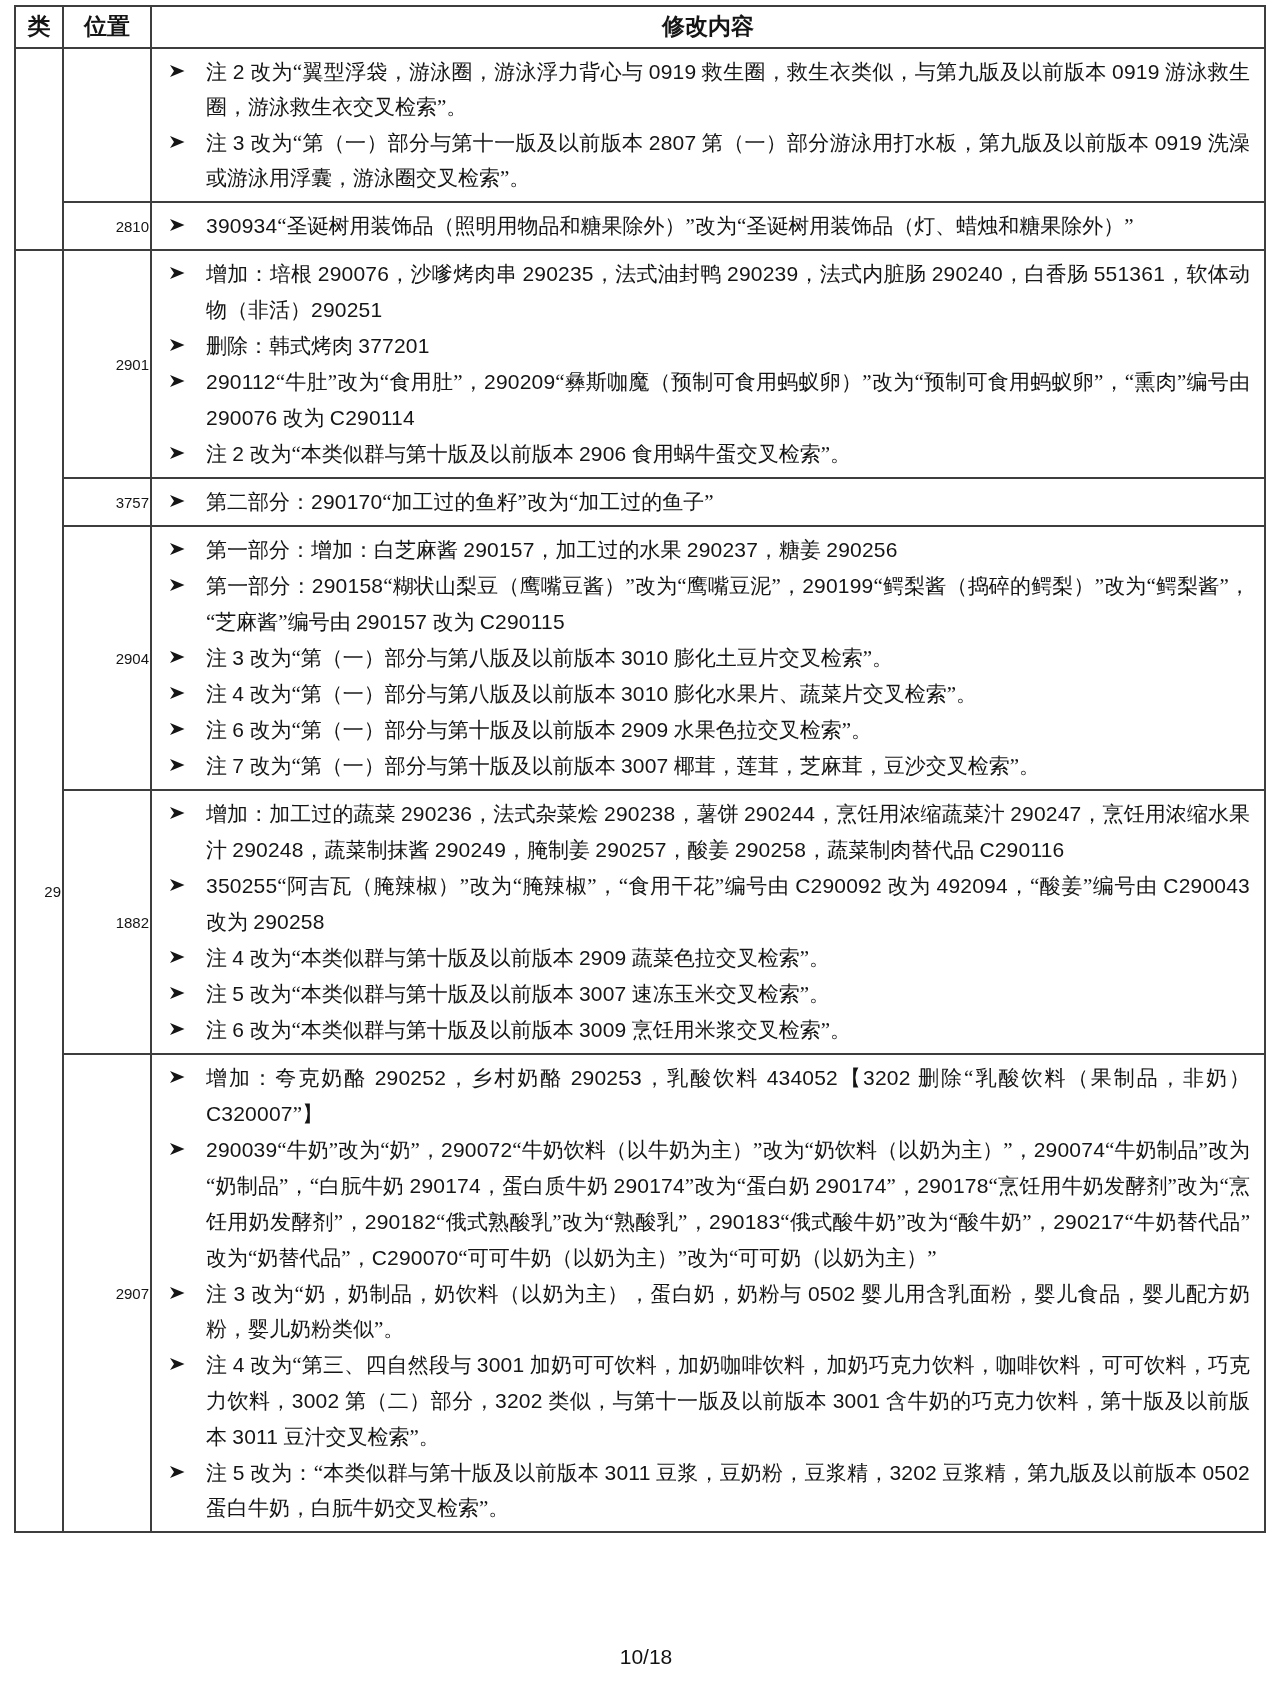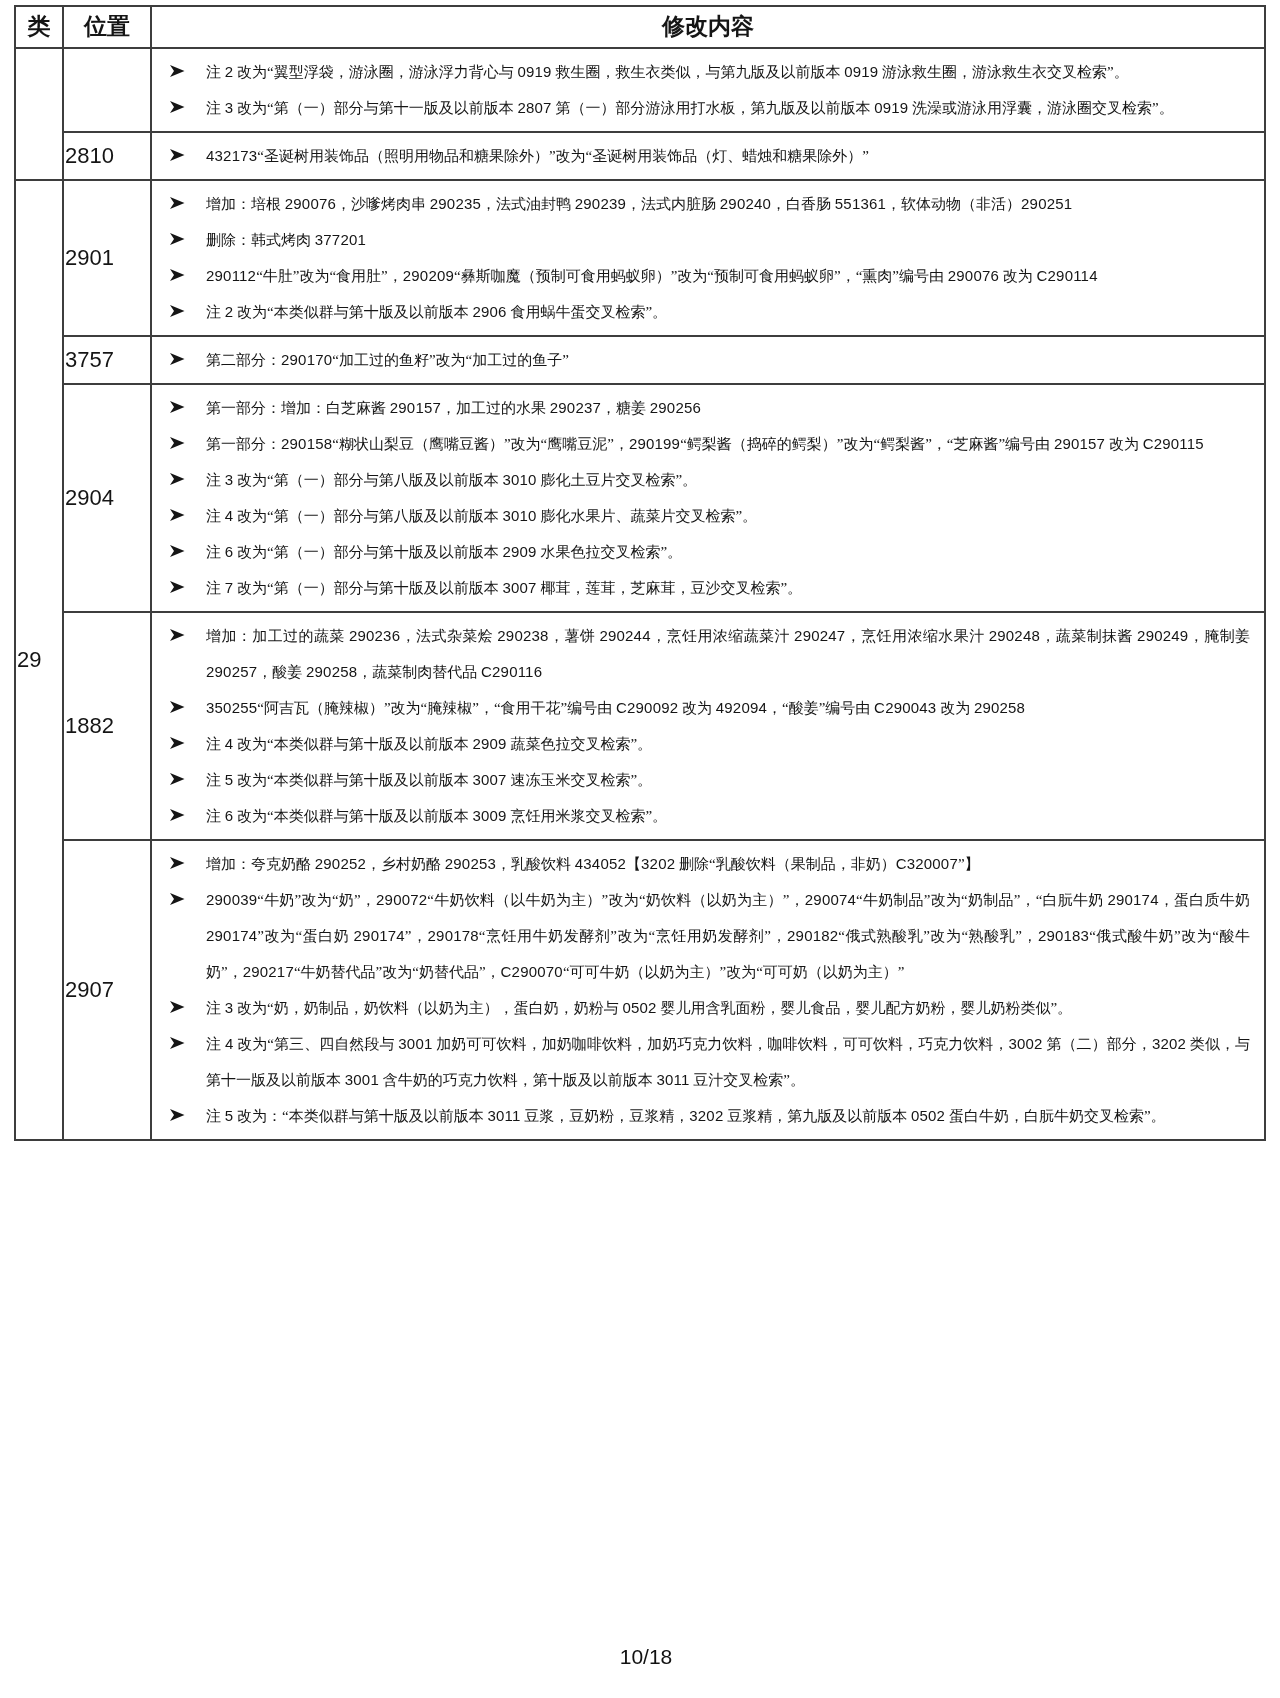--- a/index.html
+++ b/index.html
@@ -21,41 +21,41 @@
   th, td { border: 2px solid #3d3d3d; }
 
   th {
     font-size: 23px;
     font-weight: bold;
     text-align: center;
     padding: 4px 2px;
     line-height: 32px;
   }
   td.class-cell, td.pos-cell {
-    text-align: left;
+    text-align: right;
     vertical-align: middle;
     font-family: "Liberation Sans", "DejaVu Sans", sans-serif;
-    font-size: 22px;
+    font-size: 15px;
   }
   td.content-cell {
     vertical-align: top;
     padding: 5px 14px 5px 10px;
   }
 
   .bullet { display: flex; align-items: flex-start; }
   .marker {
     flex: 0 0 44px;
     padding-left: 6px;
     box-sizing: border-box;
     padding-top: 9px;
     line-height: 0;
   }
   .bullet-text {
     flex: 1;
-    font-size: 15px;
+    font-size: 21px;
     line-height: 35px;
     text-align: justify;
     text-align-last: left;
   }
   .num {
     font-family: "Liberation Sans", "DejaVu Sans", sans-serif;
     letter-spacing: 0.2px;
   }
 
   .footer {
@@ -104,21 +104,21 @@
             </div>
           </td>
         </tr>
         <tr>
           <td class="pos-cell">2810</td>
           <td class="content-cell">
             <div class="bullet">
               <span class="marker"><svg width="18" height="16" viewBox="0 0 18 16" aria-hidden="true">
                   <path d="M2 2 L16.5 8 L2 14 L6 8 Z" fill="#151515"></path>
                 </svg></span>
-              <div class="bullet-text rich-nums"><span class="num">432173</span>“圣诞树用装饰品（照明用物品和糖果除外）”改为“圣诞树用装饰品（灯、蜡烛和糖果除外）”</div>
+              <div class="bullet-text rich-nums"><span class="num">390934</span>“圣诞树用装饰品（照明用物品和糖果除外）”改为“圣诞树用装饰品（灯、蜡烛和糖果除外）”</div>
             </div>
           </td>
         </tr>
         <tr>
           <td class="class-cell" rowspan="5">29</td>
           <td class="pos-cell">2901</td>
           <td class="content-cell">
             <div class="bullet">
               <span class="marker"><svg width="18" height="16" viewBox="0 0 18 16" aria-hidden="true">
                   <path d="M2 2 L16.5 8 L2 14 L6 8 Z" fill="#151515"></path>

